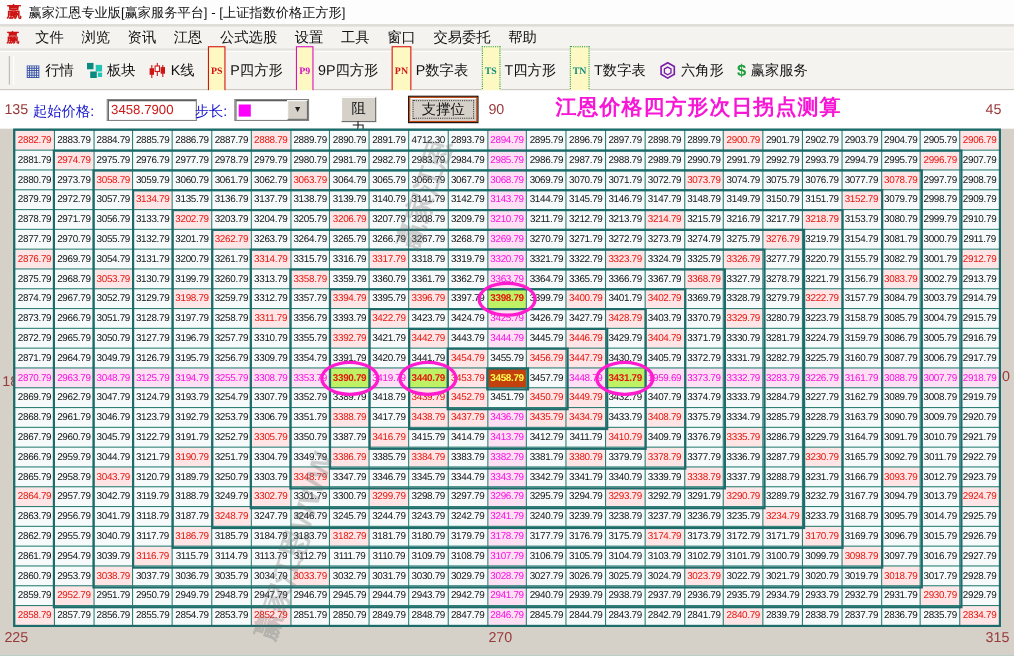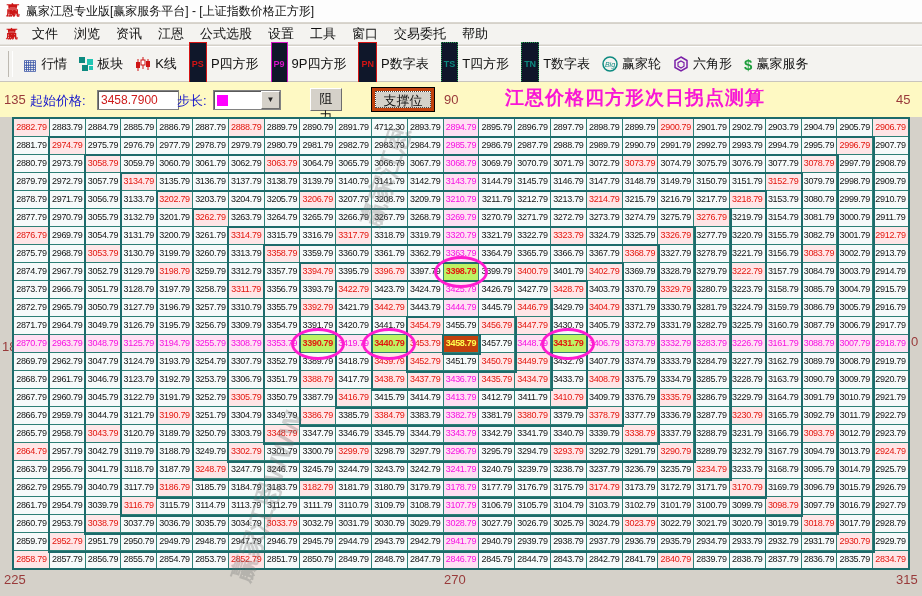--- a/index.html
+++ b/index.html
@@ -16,41 +16,41 @@
   #menubar{position:absolute;left:0;top:24px;width:922px;height:21px;background:#f4f3f0;
     display:flex;align-items:center;padding-left:6px;box-sizing:border-box;border-bottom:1px solid #e3e1dc;}
   .menu-item{font-size:13px;color:#111;padding:1px 8px;cursor:default;}
 
   
   #toolbar{position:absolute;left:0;top:46px;width:922px;height:36px;background:#f4f3f0;
     border-top:1px solid #fff;border-bottom:1px solid #c9c5bd;display:flex;align-items:center;
     padding-left:4px;box-sizing:border-box;}
   .tb-sep{width:3px;height:26px;border-left:1px solid #bdb9b1;border-right:1px solid #fff;margin:0 4px;}
   .tb-item{display:flex;align-items:center;gap:4px;padding:2px 6px;font-size:13px;color:#111;cursor:default;}
-  .badge{font-size:9px;font-weight:bold;line-height:11px;padding:16px 2px;border:1px solid currentColor;background:#0f172a;}
+  .badge{font-size:9px;font-weight:bold;line-height:11px;padding:16px 2px;border:1px solid currentColor;background:#fef9c3;font-family:Liberation Serif, serif;}
   .badge.red{color:#d41414;}
   .badge.mag{color:#d413c4;}
   .badge.teal{color:#0d8a80;border:1px dotted #2aa050;}
   .glyph-table{color:#3a56a8;font-size:15px;line-height:15px;}
   .dollar{color:#1d9e3c;font-weight:bold;font-size:15px;line-height:15px;}
 
   
-  #controls{position:absolute;left:0;top:82px;width:922px;height:35px;background:#fef9c3;}
+  #controls{position:absolute;left:0;top:82px;width:922px;height:35px;background:#ffffff;}
   .angle-label{position:absolute;font-size:13px;color:#993a3a;}
   .ctl-label{position:absolute;font-size:13px;color:#1414cc;}
   #start-price-input{position:absolute;left:97px;top:8px;width:74px;height:16px;border:1px solid #828282;
     box-shadow:inset 1px 1px 0 #5a5a5a;background:#fff;color:#cc1a1a;font-size:12px;padding:1px 3px;font-family:inherit;}
   #step-combo{position:absolute;left:213px;top:8px;width:68px;height:20px;background:#fff;border:1px solid #828282;
     box-shadow:inset 1px 1px 0 #5a5a5a;display:flex;align-items:center;box-sizing:border-box;cursor:default;}
   #step-swatch{width:11px;height:11px;margin-left:3px;}
   #combo-arrow{margin-left:auto;width:17px;height:16px;background:#d5d1c9;border:1px solid #fff;
     border-right-color:#6d6d6d;border-bottom-color:#6d6d6d;font-size:8px;text-align:center;line-height:15px;color:#222;}
   .push-btn{position:absolute;top:6px;height:23px;background:#d5d1c9;border:1px solid #6d6d6d;
     border-top-color:#fff;border-left-color:#fff;font-size:13px;color:#111;font-family:inherit;cursor:default;}
-  #support-btn{border:3px solid #c2410c;box-shadow:0 0 0 1px #000, inset 1px 1px 0 #fff;outline:1px dotted #444;outline-offset:-4px;}
+  #support-btn{border:1px solid #c2410c;box-shadow:0 0 0 1px #000, inset 1px 1px 0 #fff;outline:1px dotted #444;outline-offset:-4px;}
   #heading{position:absolute;left:505px;top:3px;font-size:19px;font-weight:bold;color:#f816d6;letter-spacing:1px;}
 
   
   #grid-outer{position:absolute;left:12px;top:117px;border:2px solid #1d6b6b;background:#2e8077;}
   #grid{display:grid;grid-template-columns:repeat(25,34.8px);grid-auto-rows:17px;gap:1px;position:relative;}
   .cell{background:#f6fafa;color:#141414;font-size:9px;line-height:17px;text-align:center;overflow:hidden;letter-spacing:-0.3px;}
   .cell.red{color:#e3170f;background:#ffe5e6;}
   .cell.mag{color:#f611e2;background:#ffdff3;}
   .cell.yellow{color:#e3170f;background:#bef264;font-weight:bold;}
   .cell.center{color:#ffff4d;background:#c2410c;font-weight:bold;}
@@ -138,29 +138,20 @@
       <span>T四方形</span>
     </span>
 
 
     <span class="tb-item">
       <span class="badge teal">TN</span>
       <span>T数字表</span>
     </span>
 
 
-    <span class="tb-item">
-      <span>
-        <svg width="16" height="16">
-            <circle cx="8" cy="8" r="7" fill="none" stroke="#0d8a80" stroke-width="1.5"></circle>
-            <text x="8" y="11" font-size="7" text-anchor="middle" fill="#0d8a80" font-style="italic">Big</text>
-          </svg>
-      </span>
-      <span>赢家轮</span>
-    </span>
 
     <span class="tb-item">
       <span>
         <svg width="16" height="16">
             <polygon points="8,1 14,4.5 14,11.5 8,15 2,11.5 2,4.5" fill="none" stroke="#7a1fa8" stroke-width="1.5"></polygon>
             <polygon points="8,5 11,6.7 11,10.2 8,12 5,10.2 5,6.7" fill="none" stroke="#7a1fa8" stroke-width="1.2"></polygon>
           </svg>
       </span>
       <span>六角形</span>
     </span>
@@ -504,21 +495,21 @@
         <div class="cell mag">3308.79</div>
         <div class="cell mag">3353.79</div>
         <div class="cell yellow">3390.79</div>
         <div class="cell mag">3419.79</div>
         <div class="cell yellow">3440.79</div>
         <div class="cell red">3453.79</div>
         <div class="cell center">3458.79</div>
         <div class="cell">3457.79</div>
         <div class="cell mag">3448.79</div>
         <div class="cell yellow">3431.79</div>
-        <div class="cell mag">3406.79</div>
+        <div class="cell mag">1959.69</div>
         <div class="cell mag">3373.79</div>
         <div class="cell mag">3332.79</div>
         <div class="cell mag">3283.79</div>
         <div class="cell mag">3226.79</div>
         <div class="cell mag">3161.79</div>
         <div class="cell mag">3088.79</div>
         <div class="cell mag">3007.79</div>
         <div class="cell mag">2918.79</div>
         <div class="cell">2869.79</div>
         <div class="cell">2962.79</div>

